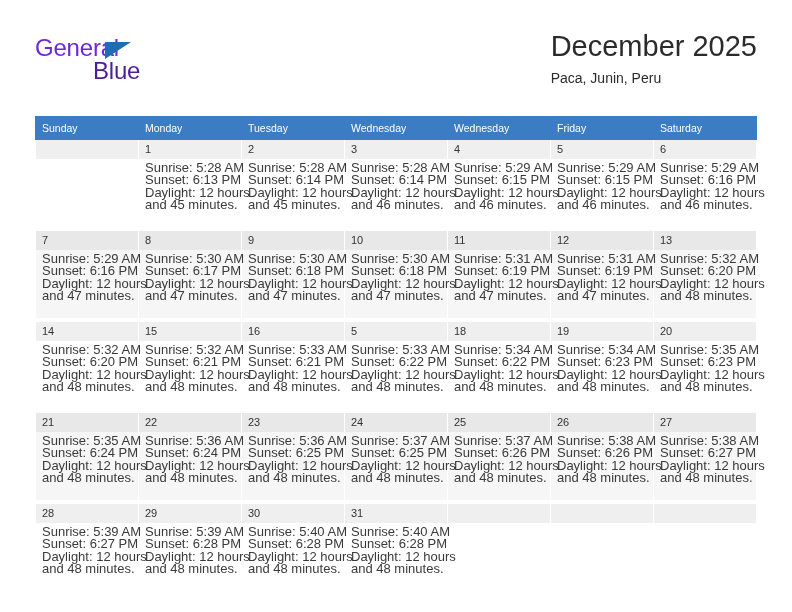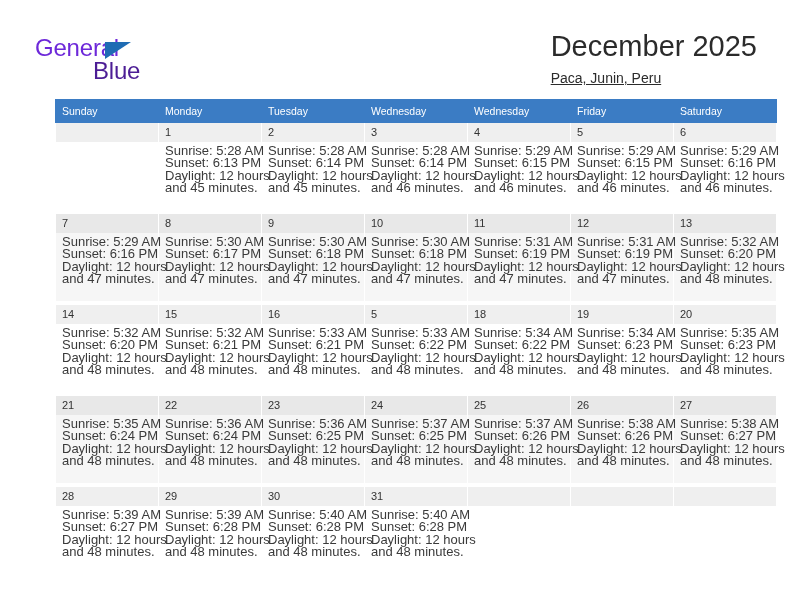--- a/index.html
+++ b/index.html
@@ -76,32 +76,30 @@
     color: #2b2b2b;
     line-height: 36px;
     white-space: nowrap;
   }
   .cal-subtitle {
     font-size: 14px;
     color: #2b2b2b;
     line-height: 20px;
     margin-top: 4px;
     white-space: nowrap;
-    text-decoration: underline;
   }
 
   
   .calendar {
     position: absolute;
     left: 35px;
-    top: 99px;
+    top: 116px;
     width: 722px;
     border-collapse: collapse;
     table-layout: fixed;
-    margin-left: 20px;
   }
   .calendar th {
     background: #3b7cc4;
     color: #ffffff;
     font-size: 10.5px;
     font-weight: normal;
     text-align: left;
     padding: 5px 0 5px 6px;
     border: 1px solid #3b7cc4;
   }

